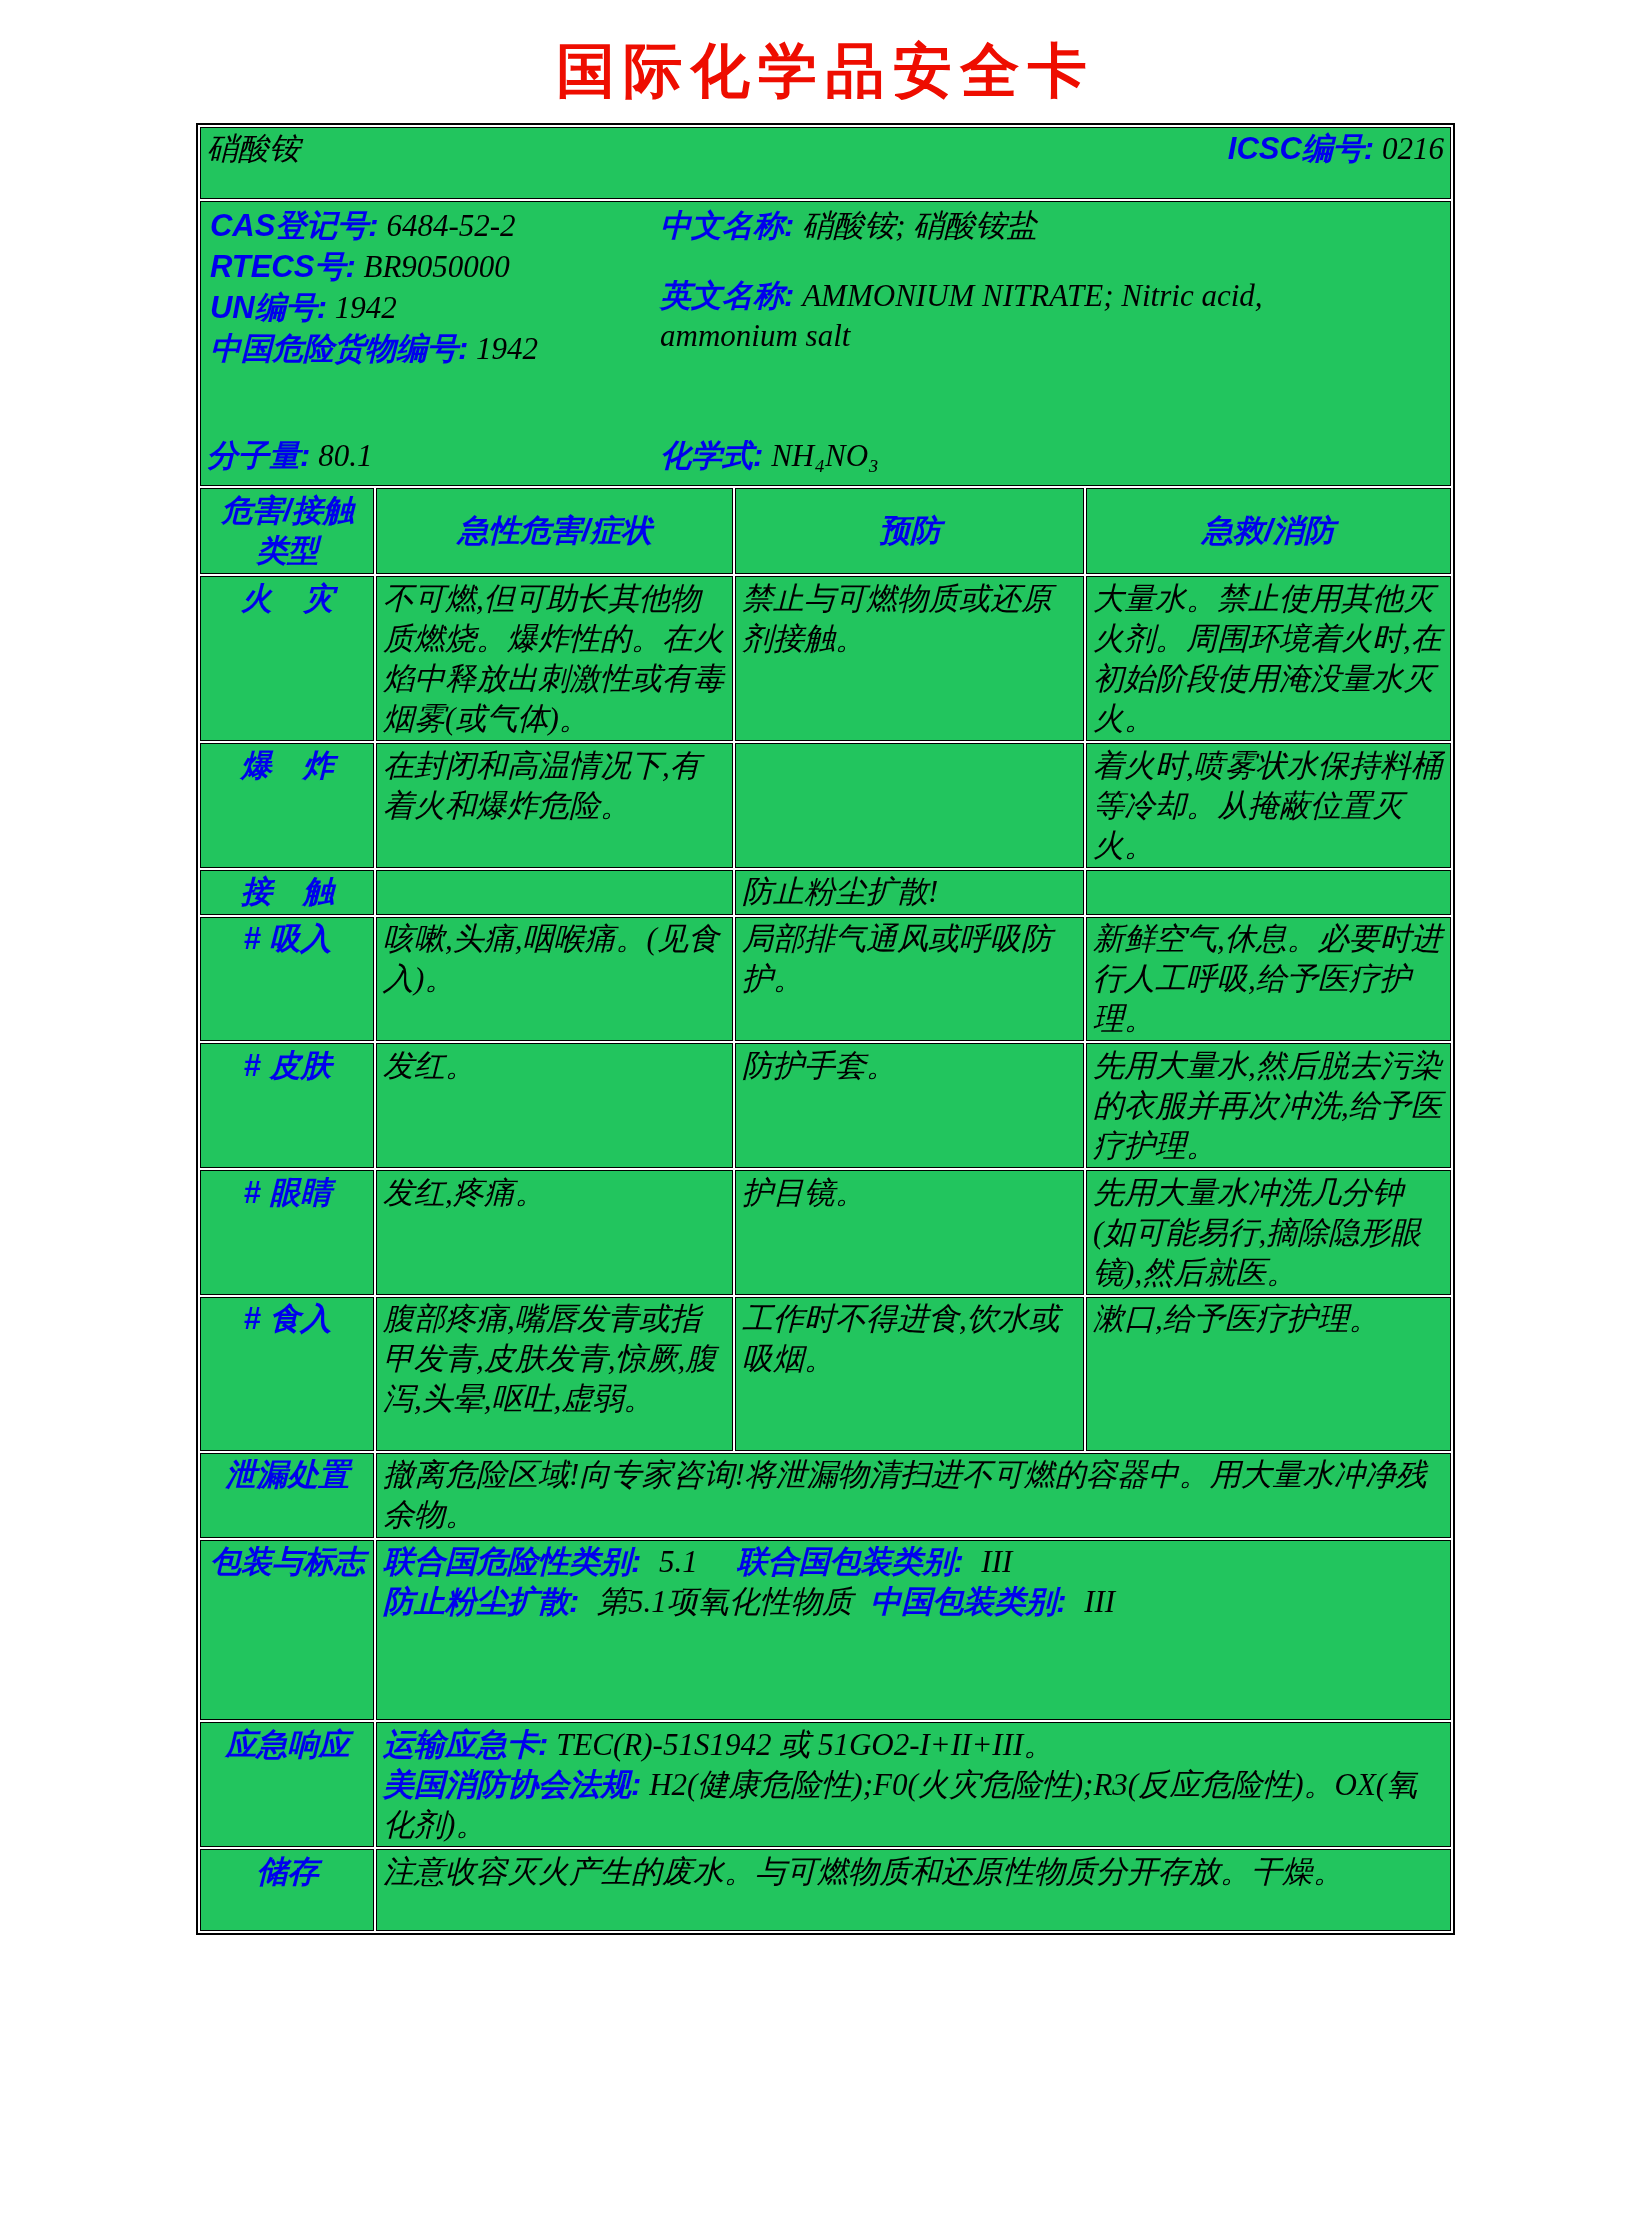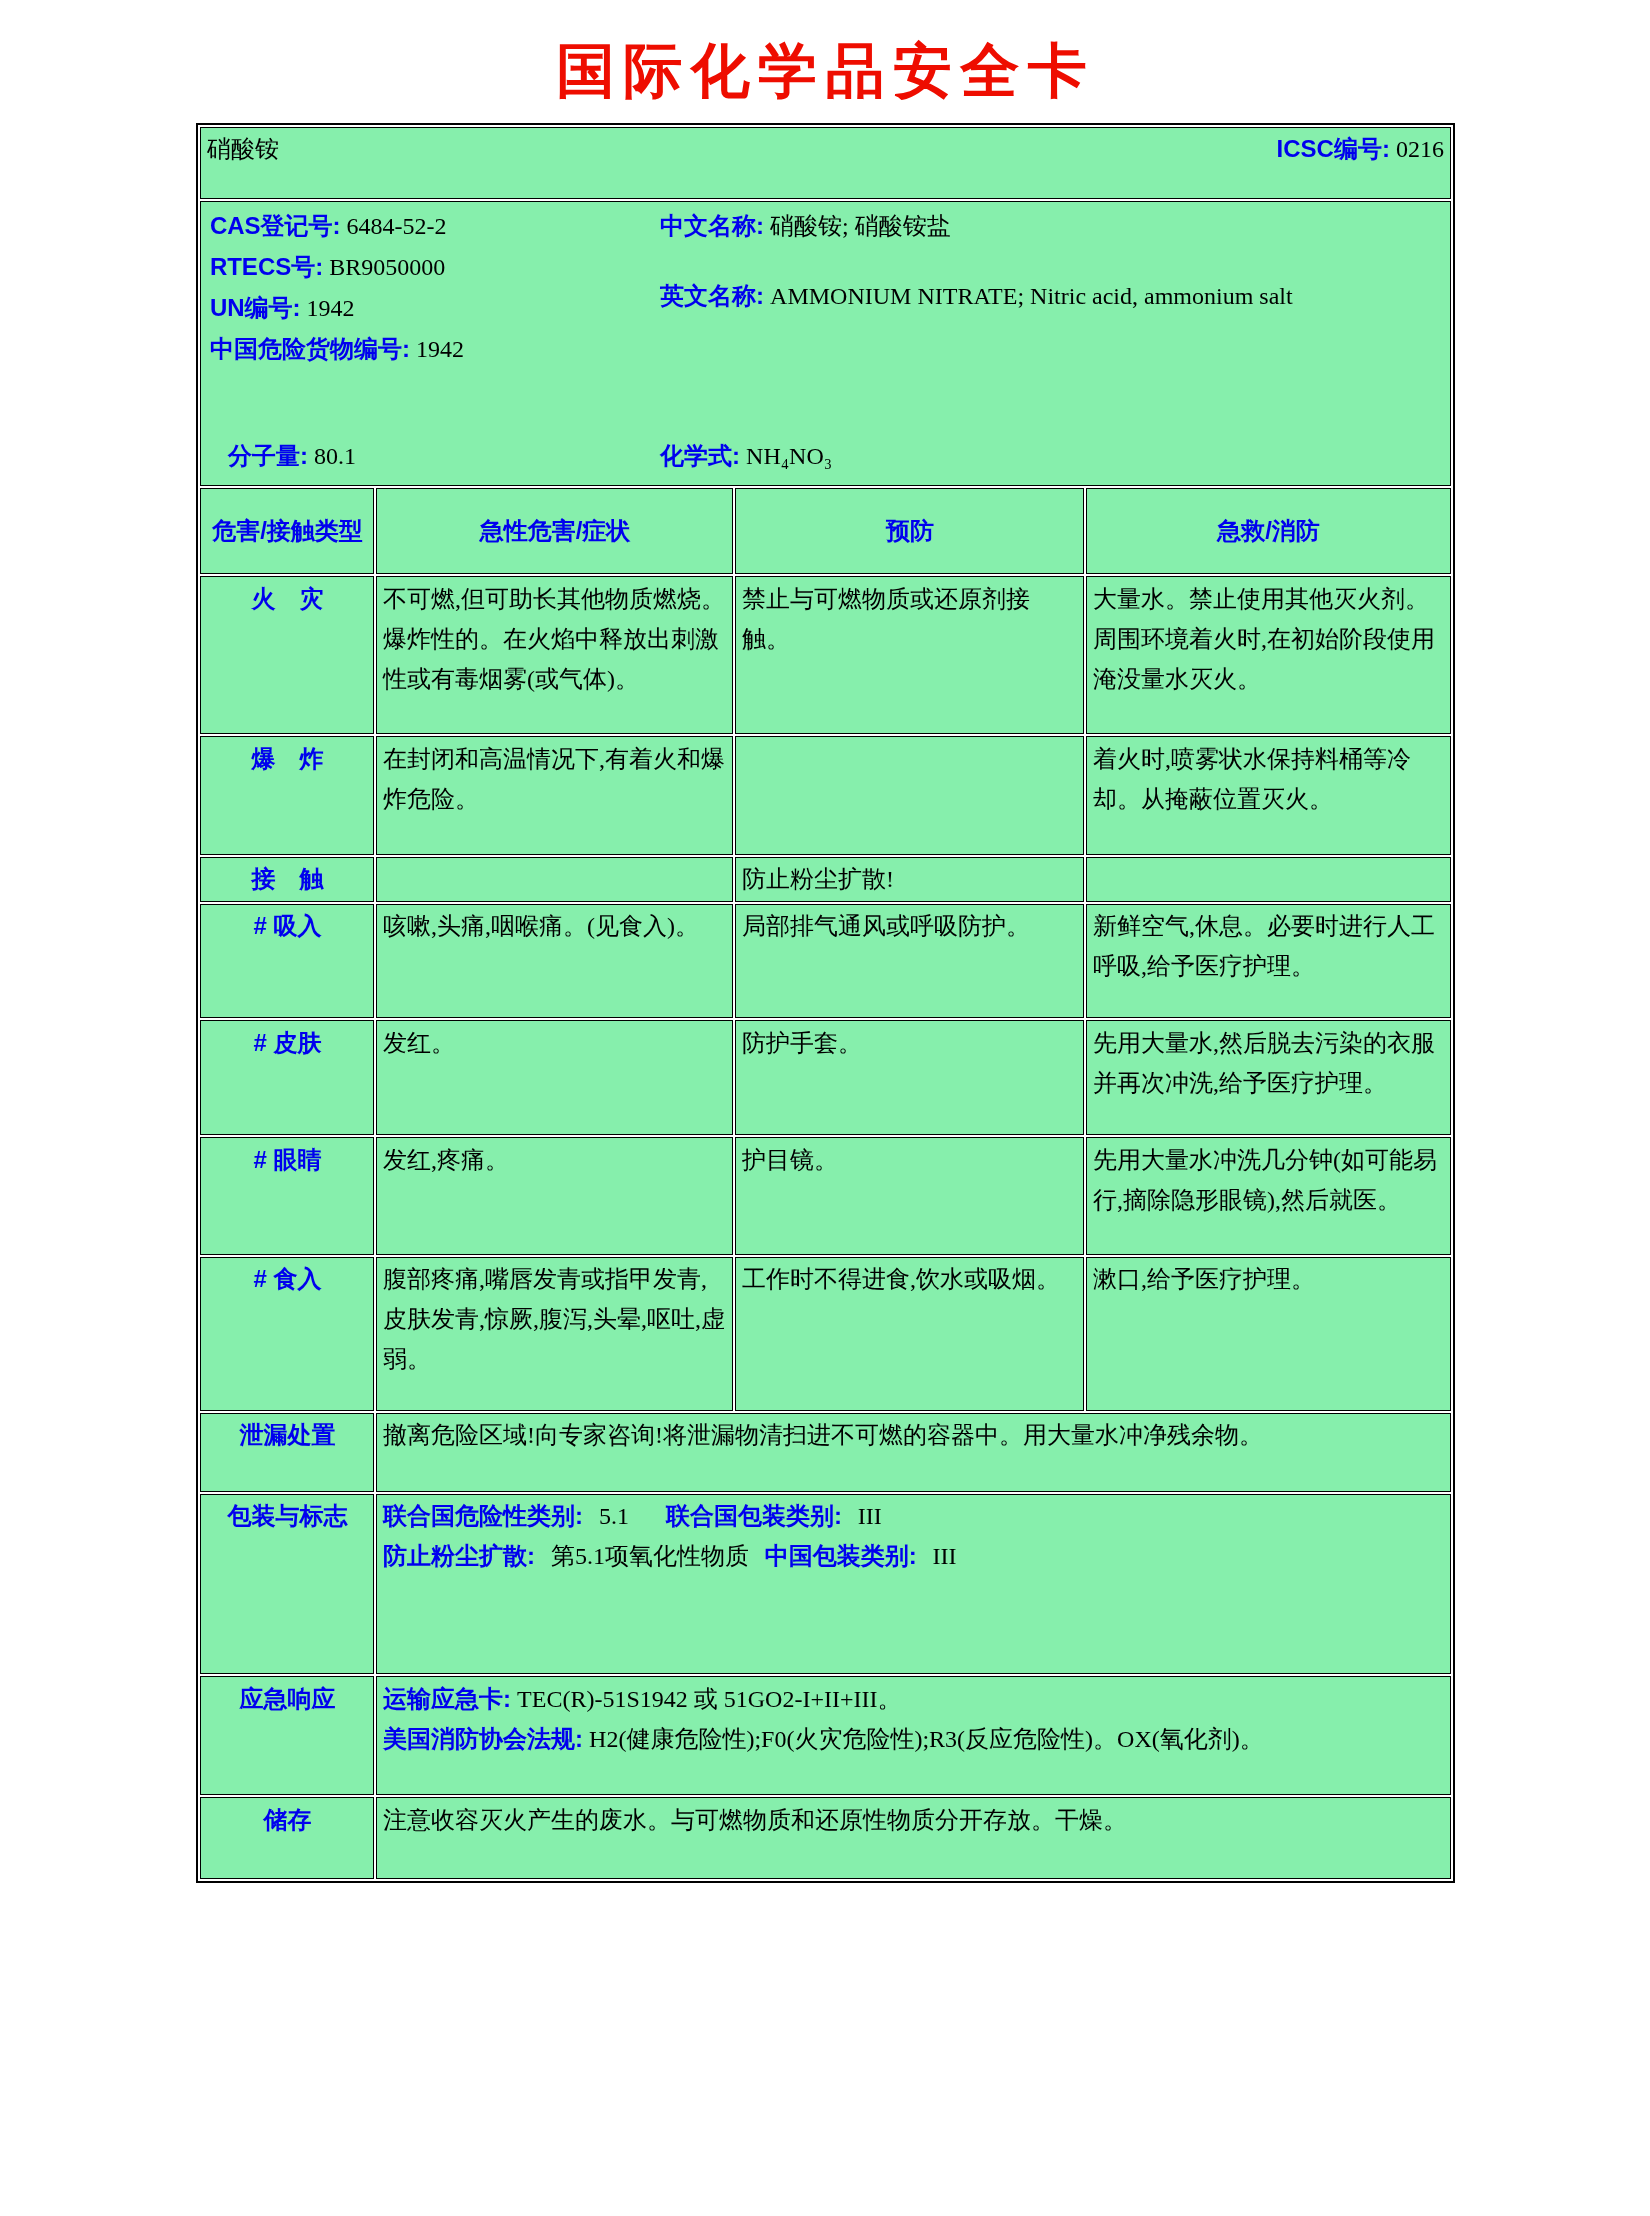--- a/index.html
+++ b/index.html
@@ -25,42 +25,43 @@
     margin:0 auto;
     border:2.8px solid #000;
     border-collapse:separate;
     border-spacing:2.1px;
     table-layout:fixed;
     background:#fff;
   }
   table.card td{
     border:1.4px solid #000;
     padding:1.4px 5.6px;
-    font-size:24px;
+    font-size:31px;
     line-height:40px;
     vertical-align:top;
-    background:#86efac;
+    background:#22c55e;
+    font-style:italic;
   }
   .blab{
     font-family:"Liberation Sans","DejaVu Sans",sans-serif;
     font-weight:bold;
     color:#0000ee;
   }
   .bval{color:#000;}
   
   td.namecell{vertical-align:middle;height:67px;}
   .nrow{display:flex;justify-content:space-between;align-items:center;}
   
   td.idcell{height:280px;}
   .idwrap{position:relative;height:280px;}
   .id-left{position:absolute;left:2.8px;top:2.8px;}
   .idline{height:41px;white-space:nowrap;}
   .id-cn{position:absolute;left:453px;top:2.8px;white-space:nowrap;}
   .id-en{position:absolute;left:453px;top:73px;width:683px;}
-  .id-mw{position:absolute;left:21px;top:233px;white-space:nowrap;}
+  .id-mw{position:absolute;left:0;top:233px;white-space:nowrap;}
   .id-formula{position:absolute;left:453px;top:233px;white-space:nowrap;}
   
   tr.hdr td{
     text-align:center;
     vertical-align:middle;
     height:82px;
   }
   td.typecell{
     text-align:center;
     vertical-align:middle;

